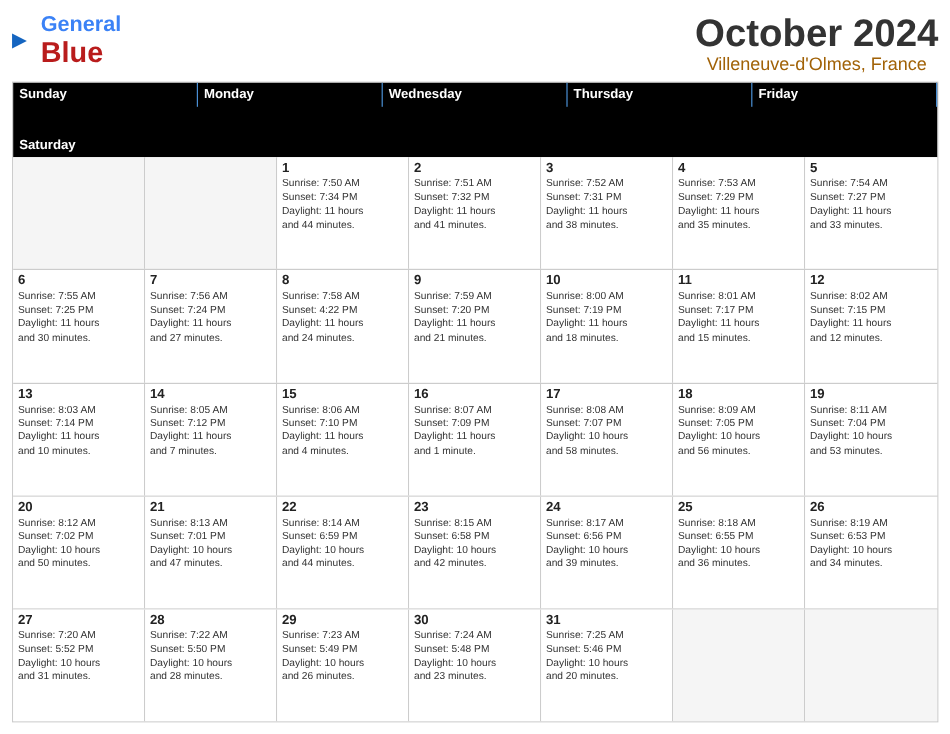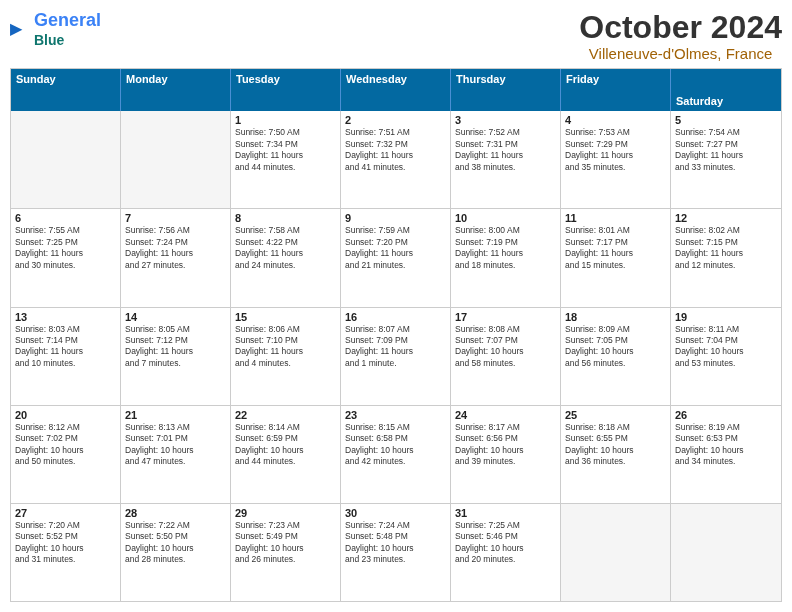--- a/index.html
+++ b/index.html
@@ -27,23 +27,23 @@
       display: flex;
       align-items: center;
       gap: 2px;
     }
     .logo-text-general {
       font-size: 18px;
       font-weight: bold;
       color: #3b82f6;
     }
     .logo-text-blue {
-      font-size: 14px;
-      font-weight: bold;
-      color: #0f766e;
+      font-size: 24px;
+      font-weight: bold;
+      color: #b91c1c;
       margin-top: 43px;
     }
     .logo-icon {
       width: 22px;
       height: 22px;
     }
     .header-right {
       text-align: center;
     }
     .month-title {
@@ -57,22 +57,22 @@
       color: #a16207;
     }
     .calendar {
       flex: 1;
       display: flex;
       flex-direction: column;
       border: 1px solid #ccc;
     }
     .cal-header-row {
       display: grid;
-      grid-template-columns: repeat(7, 1fr);
-      background: #0369a1;
+      grid-template-columns: repeat(5, 1fr);
+      background: #000000;
     }
     .cal-header-cell {
       color: #fff;
       font-size: 11px;
       font-weight: bold;
       padding: 4px 5px;
       text-align: left;
       border-right: 1px solid #4a8fd4;
     }
     .cal-header-cell:last-child { border-right: none; margin-top: 22px; }
@@ -129,21 +129,20 @@
     <div class="header-right">
       <div class="month-title">October 2024</div>
       <div class="location">Villeneuve-d'Olmes, France</div>
     </div>
   </div>
 
   <div class="calendar">
     <div class="cal-header-row" id="cal-header">
         <div class="cal-header-cell">Sunday</div>
         <div class="cal-header-cell">Monday</div>
-        <div class="cal-header-cell">Tuesday</div>
         <div class="cal-header-cell">Wednesday</div>
         <div class="cal-header-cell">Thursday</div>
         <div class="cal-header-cell">Friday</div>
         <div class="cal-header-cell">Saturday</div>
       </div>
     <div class="cal-body" id="cal-body">
         <div class="cal-row">
           <div class="cal-cell empty"></div>
           <div class="cal-cell empty"></div>
           <div class="cal-cell">

